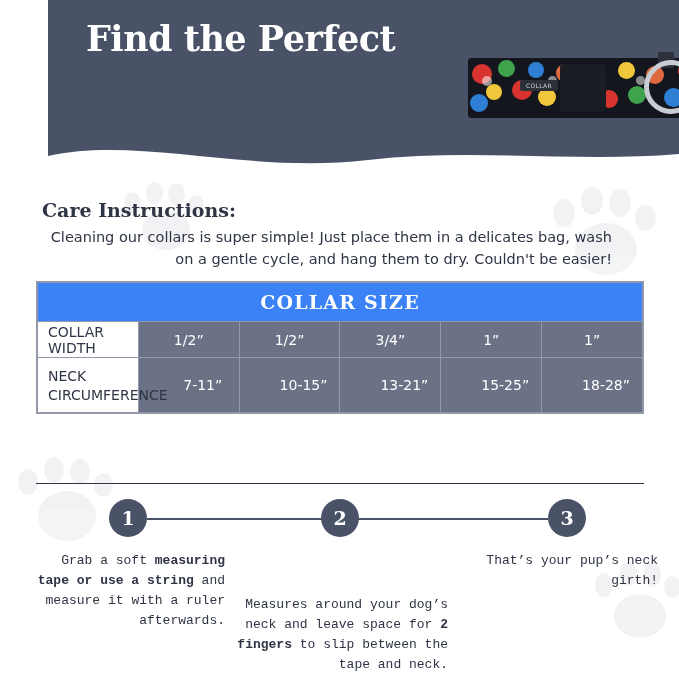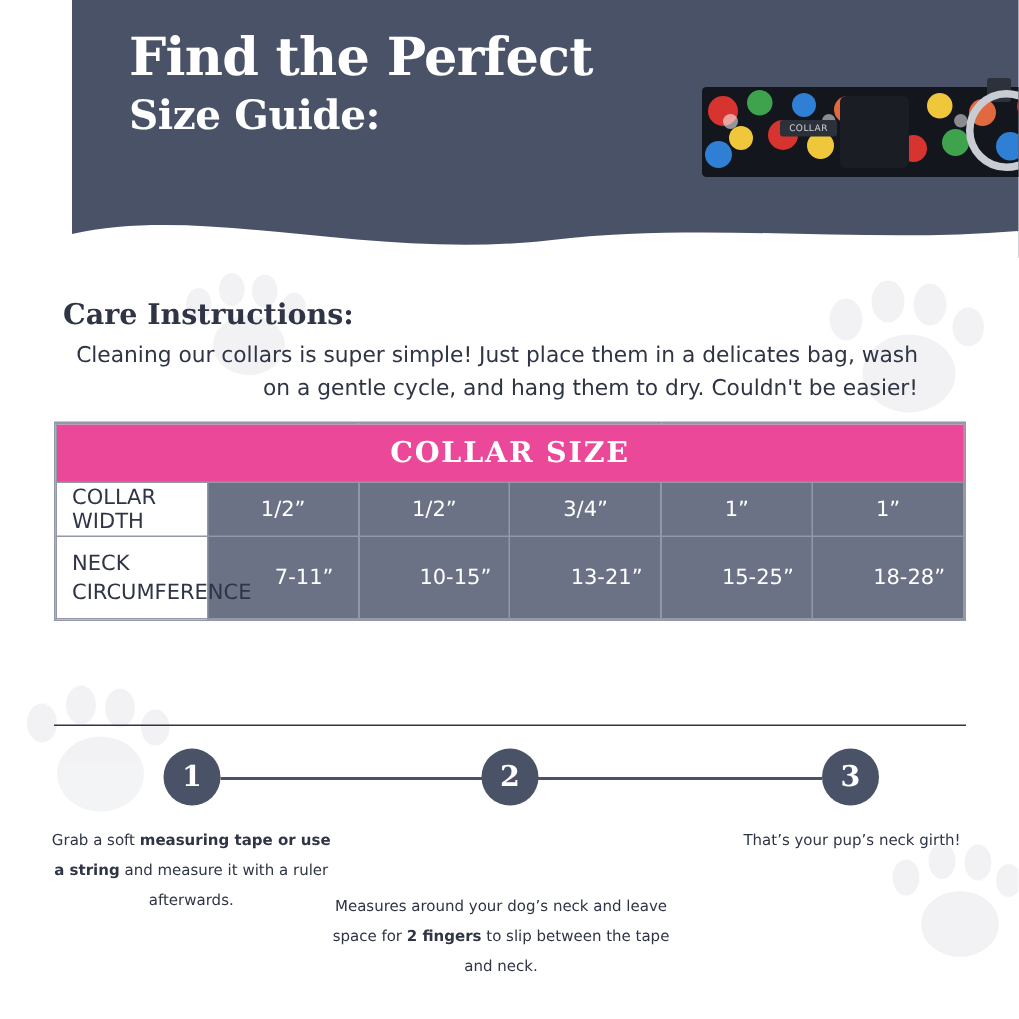--- a/index.html
+++ b/index.html
@@ -90,21 +90,21 @@
 
   
   .table-wrap{
     position:absolute;left:36px;top:281px;width:608px;
     border:1px solid #9298a8;
     box-sizing:border-box;
   }
   table{border-collapse:collapse;width:100%;table-layout:fixed;}
   td,th{border:1px solid #9298a8;padding:0;}
   .thead-cell{
-    background:#ec4899;color:#fff;
+    background:#3b82f6;color:#fff;
     font-family:"DejaVu Serif", serif;font-weight:bold;
     font-size:19px;letter-spacing:1.2px;
     text-align:center;height:38px;
   }
   .sizehdr{
     height:33px;text-align:center;font-size:14px;color:#2f3545;background:#fff;
   }
   .rowlabel{
     height:35px;padding-left:10px;font-size:14px;color:#2f3545;background:#fff;
     text-align:left;
@@ -124,22 +124,22 @@
   .step-line{
     position:absolute;top:518px;height:2px;background:#4a5268;
   }
   .circle{
     position:absolute;top:499px;width:38px;height:38px;border-radius:50%;
     background:#4a5268;color:#fff;
     font-family:"DejaVu Serif", serif;font-weight:bold;font-size:19px;
     text-align:center;line-height:38px;
   }
   .step-text{
-    position:absolute;top:551px;text-align:center;
-    font-size:10px;line-height:20px;color:#2f3545;
+    position:absolute;top:551px;text-align:right;
+    font-size:13px;line-height:20px;color:#2f3545;font-family:Liberation Mono, monospace;
   }
   .step-text b{font-weight:bold;}
 </style>
 </head>
 <body>
 
 <div class="paw" style="left:545px;top:185px;width:120px;height:120px;">
   <div class="pad" style="left:30px;top:38px;width:62px;height:52px;"></div>
   <div class="pad" style="left:8px;top:14px;width:22px;height:28px;"></div>
   <div class="pad" style="left:36px;top:2px;width:22px;height:28px;"></div>
@@ -164,21 +164,20 @@
   <div class="pad" style="left:24px;top:34px;width:52px;height:44px;"></div>
   <div class="pad" style="left:5px;top:13px;width:18px;height:24px;"></div>
   <div class="pad" style="left:29px;top:2px;width:18px;height:24px;"></div>
   <div class="pad" style="left:53px;top:3px;width:18px;height:24px;"></div>
   <div class="pad" style="left:74px;top:16px;width:17px;height:22px;"></div>
 </div>
 
 <div class="header">
   <div class="title-block">
     <div class="title-line">Find the Perfect</div>
-    <div class="subtitle">Size Guide:</div>
   </div>
 
   <div class="collar-photo">
     <div class="collar-strap">
       <div class="flower" style="left:4px;top:6px;width:20px;height:20px;background:#d8342f;"></div>
       <div class="flower" style="left:18px;top:26px;width:16px;height:16px;background:#f0c63a;"></div>
       <div class="flower" style="left:2px;top:36px;width:18px;height:18px;background:#2f7fd4;"></div>
       <div class="flower" style="left:30px;top:2px;width:17px;height:17px;background:#3fa34d;"></div>
       <div class="flower" style="left:44px;top:22px;width:20px;height:20px;background:#d8342f;"></div>
       <div class="flower" style="left:60px;top:4px;width:16px;height:16px;background:#2f7fd4;"></div>

